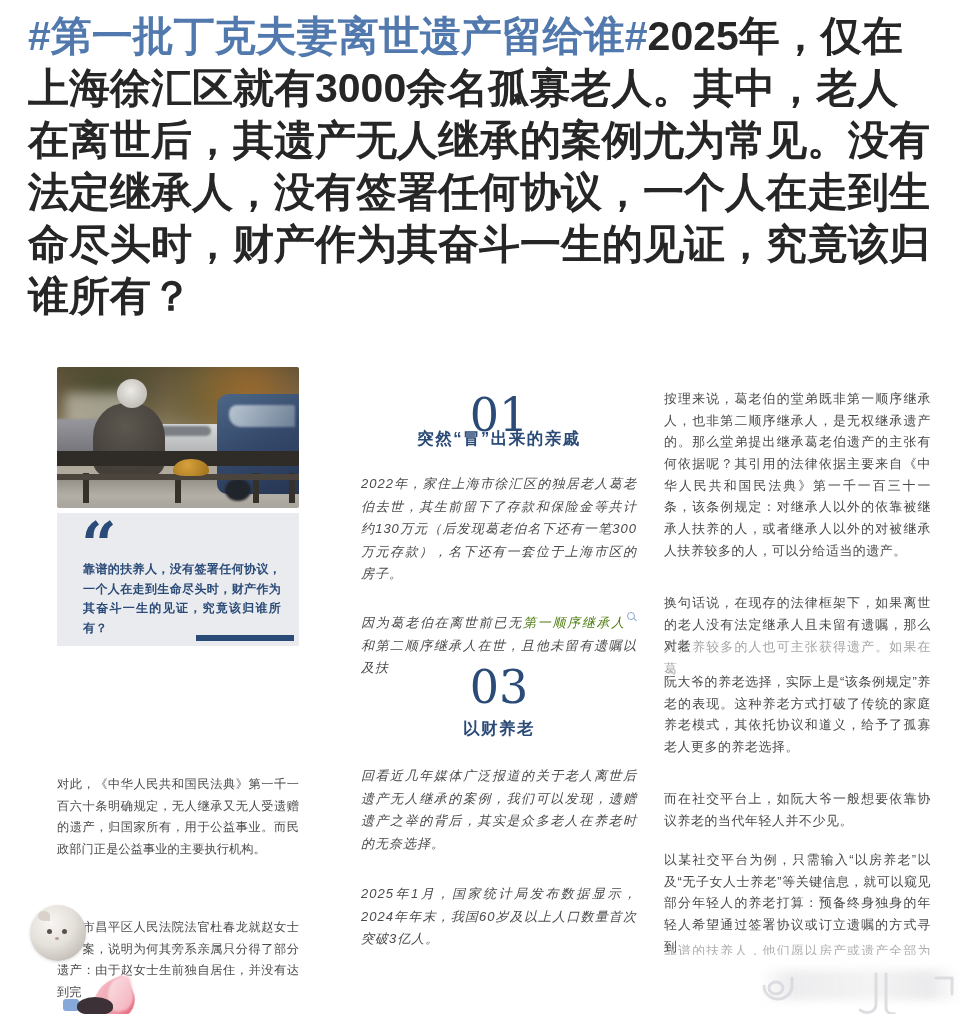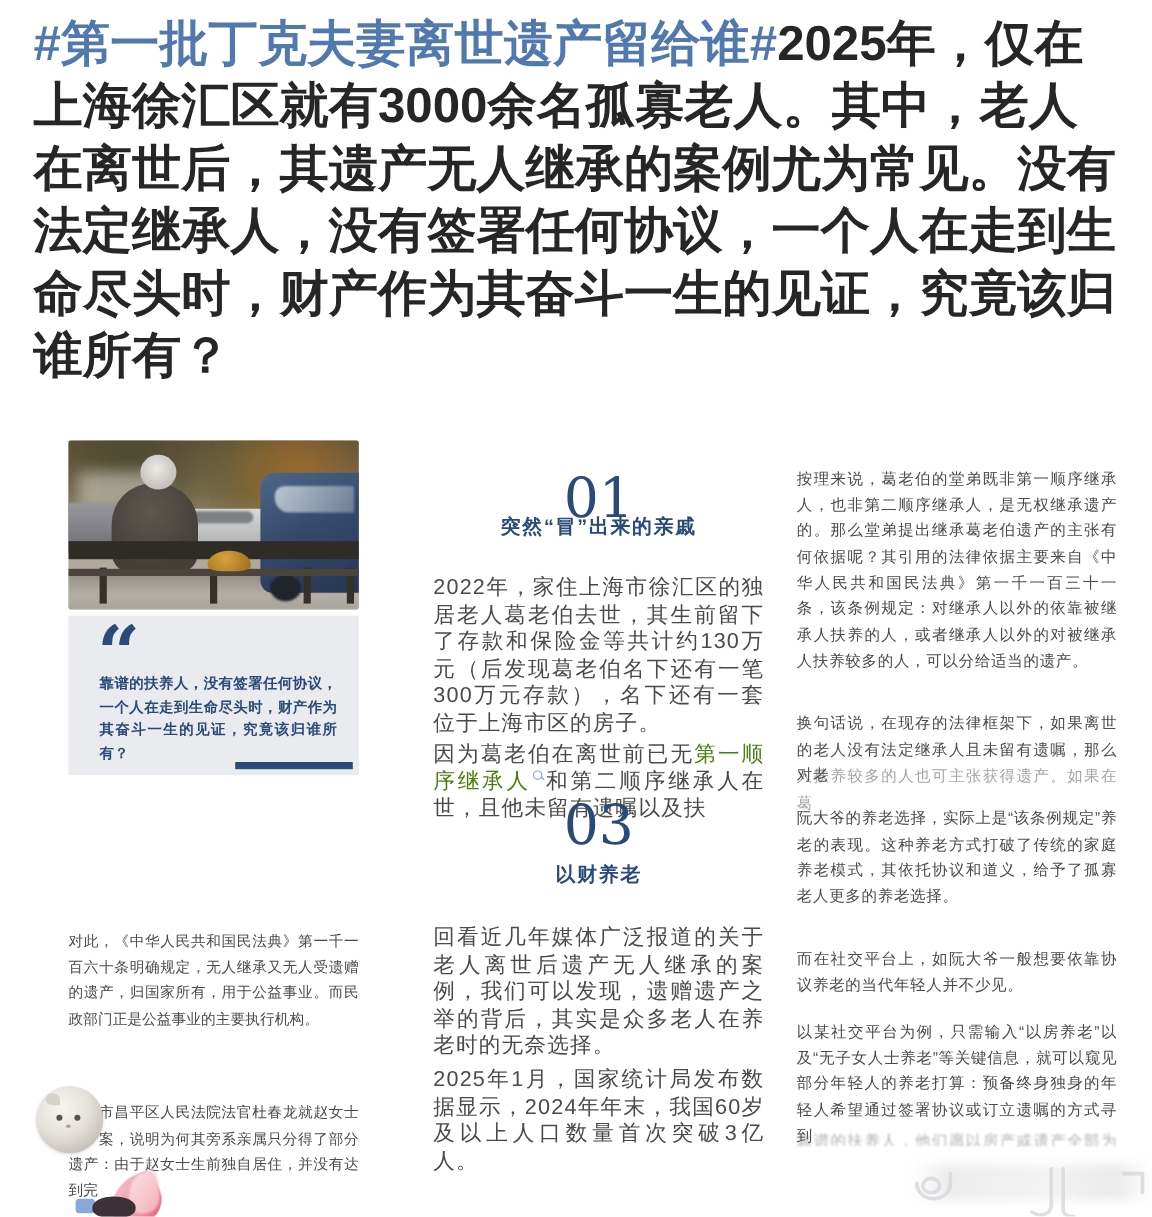--- a/index.html
+++ b/index.html
@@ -12,21 +12,21 @@
   .headline .hashtag{color:#5279ad;cursor:pointer;}
 
   
   .col{position:absolute;top:367px;height:647px;}
   .col1{left:57px;width:242px;}
   .col2{left:361px;width:276px;}
   .col3{left:664px;width:267px;}
 
   .para{position:absolute;left:0;text-align:justify;color:#4a4a4a;}
   .col1 .para{width:242px;font-size:12.2px;line-height:21.5px;letter-spacing:.1px;}
-  .col2 .para{width:276px;font-size:18px;line-height:22.5px;letter-spacing:1px;}
+  .col2 .para{width:276px;font-size:13px;line-height:22.5px;letter-spacing:1px;font-style:italic;}
   .col3 .para{width:267px;font-size:12.9px;line-height:21.7px;letter-spacing:.6px;}
 
   .section-number{position:absolute;left:0;width:100%;text-align:center;color:#2a4a77;
                   font-family:"DejaVu Serif",serif;font-size:46px;line-height:48px;font-weight:500;}
   .section-heading{position:absolute;left:0;width:100%;text-align:center;color:#2a4a77;
                    font-size:16.5px;font-weight:700;letter-spacing:1.5px;}
 
   .inline-link{color:#4d7c0f;text-decoration:none;cursor:pointer;}
   .mag-icon{display:inline-block;width:6px;height:6px;border:1.2px solid #8aa8cc;border-radius:50%;
             position:relative;top:-7px;margin:0 2px 0 1px;}

